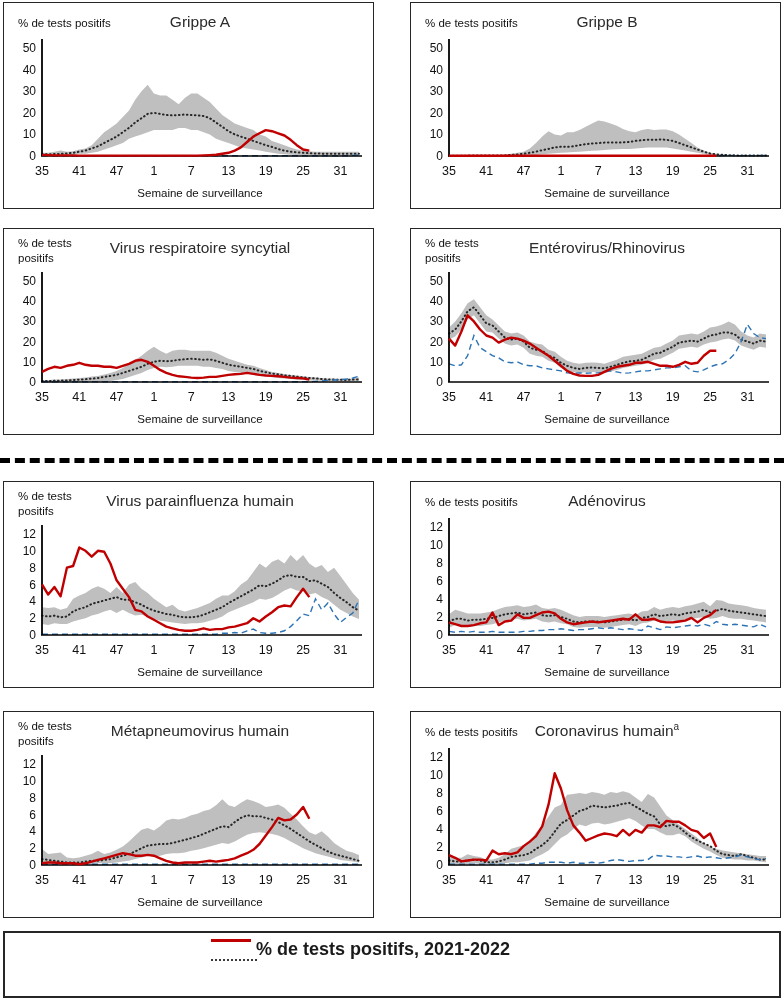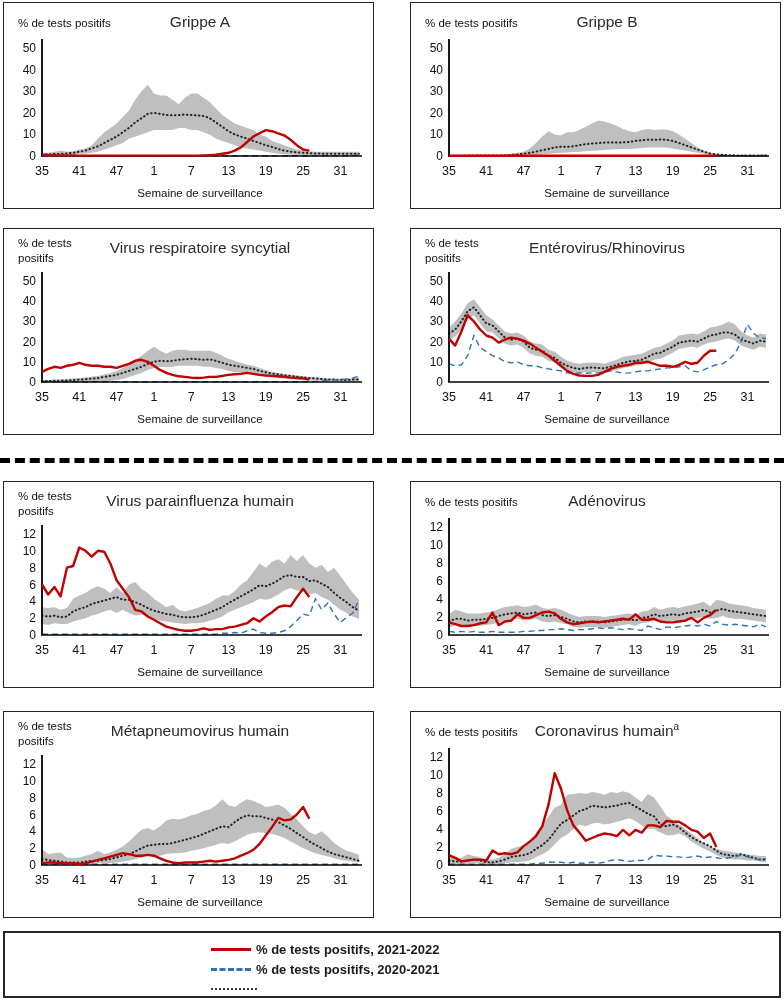--- a/index.html
+++ b/index.html
@@ -5,21 +5,21 @@
   html,body{margin:0;padding:0;background:#fff;}
   .page{width:784px;height:1001px;box-sizing:border-box;background:#fff;
         font-family:"Liberation Sans",sans-serif;overflow:hidden;}
   .chart-row{display:flex;justify-content:space-between;padding:0 3px;}
   .r1{margin-top:2px}.r2{margin-top:19px}.r3{margin-top:18px}.r4{margin-top:23px}
   .chart-box{width:371px;height:207px;border:1px solid #262626;box-sizing:border-box;background:#fff;}
   svg{font-family:"Liberation Sans",sans-serif;display:block;}
   .divider{margin:23px 0 0 0;border-top:5px dashed #000;height:0;}
   .legend-box{margin:13px 3px 0 3px;height:67px;border:2px solid #262626;box-sizing:border-box;
               padding:6px 0 0 206px;}
-  .legend-item{display:flex;align-items:center;height:20px;font-size:13px;font-weight:700;color:#1a1a1a;}
+  .legend-item{display:flex;height:20px;font-size:18px;font-weight:700;color:#1a1a1a;}
   .sample{display:inline-block;margin-right:5px;height:0;}
   .sample.red{width:40px;border-top:3px solid #C00000;}
   .sample.blue{width:40px;border-top:3px dashed #2E74B5;}
   .sample.dots{width:46px;border-top:2px dotted #3a3a3a;}
   .legend-label{white-space:nowrap;}
 </style>
 </head>
 <body>
 
 <div class="page">
@@ -263,20 +263,16 @@
           <text x="196" y="194" text-anchor="middle" font-size="11.5" fill="#111">Semaine de surveillance</text>
         </svg>
       </div>
   </div>
   <div class="legend-box">
     <div class="legend-item">
       <span class="sample red"></span>
       <span class="legend-label">% de tests positifs, 2021-2022</span>
     </div>
     <div class="legend-item">
-      <span class="sample blue"></span>
-      <span class="legend-label">% de tests positifs, 2020-2021</span>
-    </div>
-    <div class="legend-item">
       <span class="sample dots"></span>
     </div>
   </div>
 </div>
 
 </body></html>

